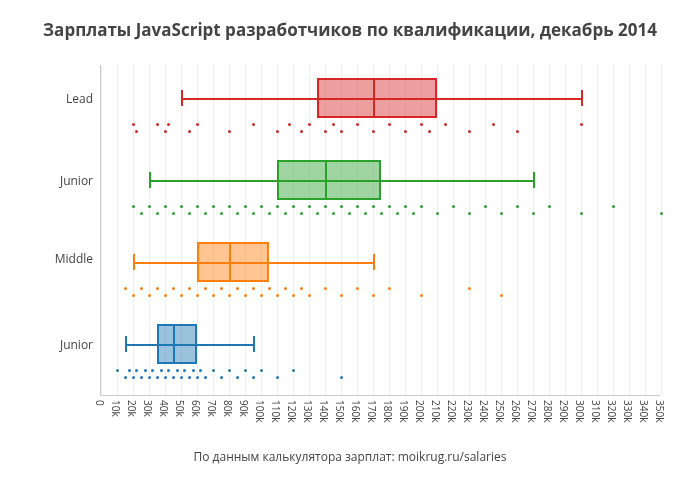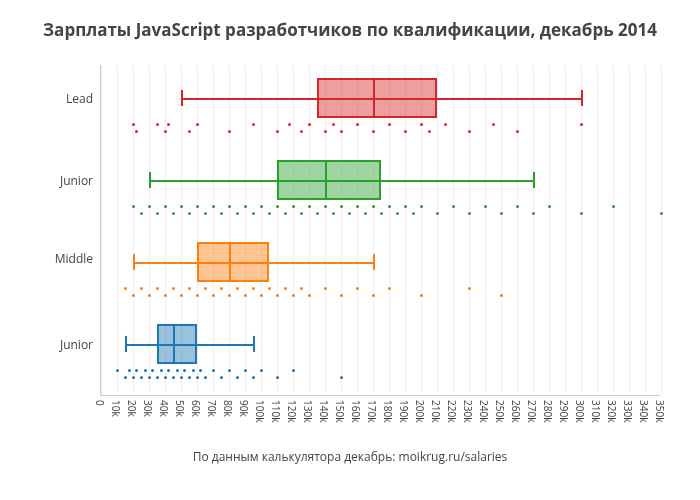--- a/index.html
+++ b/index.html
@@ -362,13 +362,13 @@
     <div class="x-tick" style="left: 432px;">270k</div>
     <div class="x-tick" style="left: 448px;">280k</div>
     <div class="x-tick" style="left: 464px;">290k</div>
     <div class="x-tick" style="left: 480px;">300k</div>
     <div class="x-tick" style="left: 496px;">310k</div>
     <div class="x-tick" style="left: 512px;">320k</div>
     <div class="x-tick" style="left: 528px;">330k</div>
     <div class="x-tick" style="left: 544px;">340k</div>
     <div class="x-tick" style="left: 560px;">350k</div>
   </div>
-<div class="x-caption">По данным калькулятора декабрь: moikrug.ru/salaries</div>
+<div class="x-caption">По данным калькулятора зарплат: moikrug.ru/salaries</div>
 
 </body></html>

